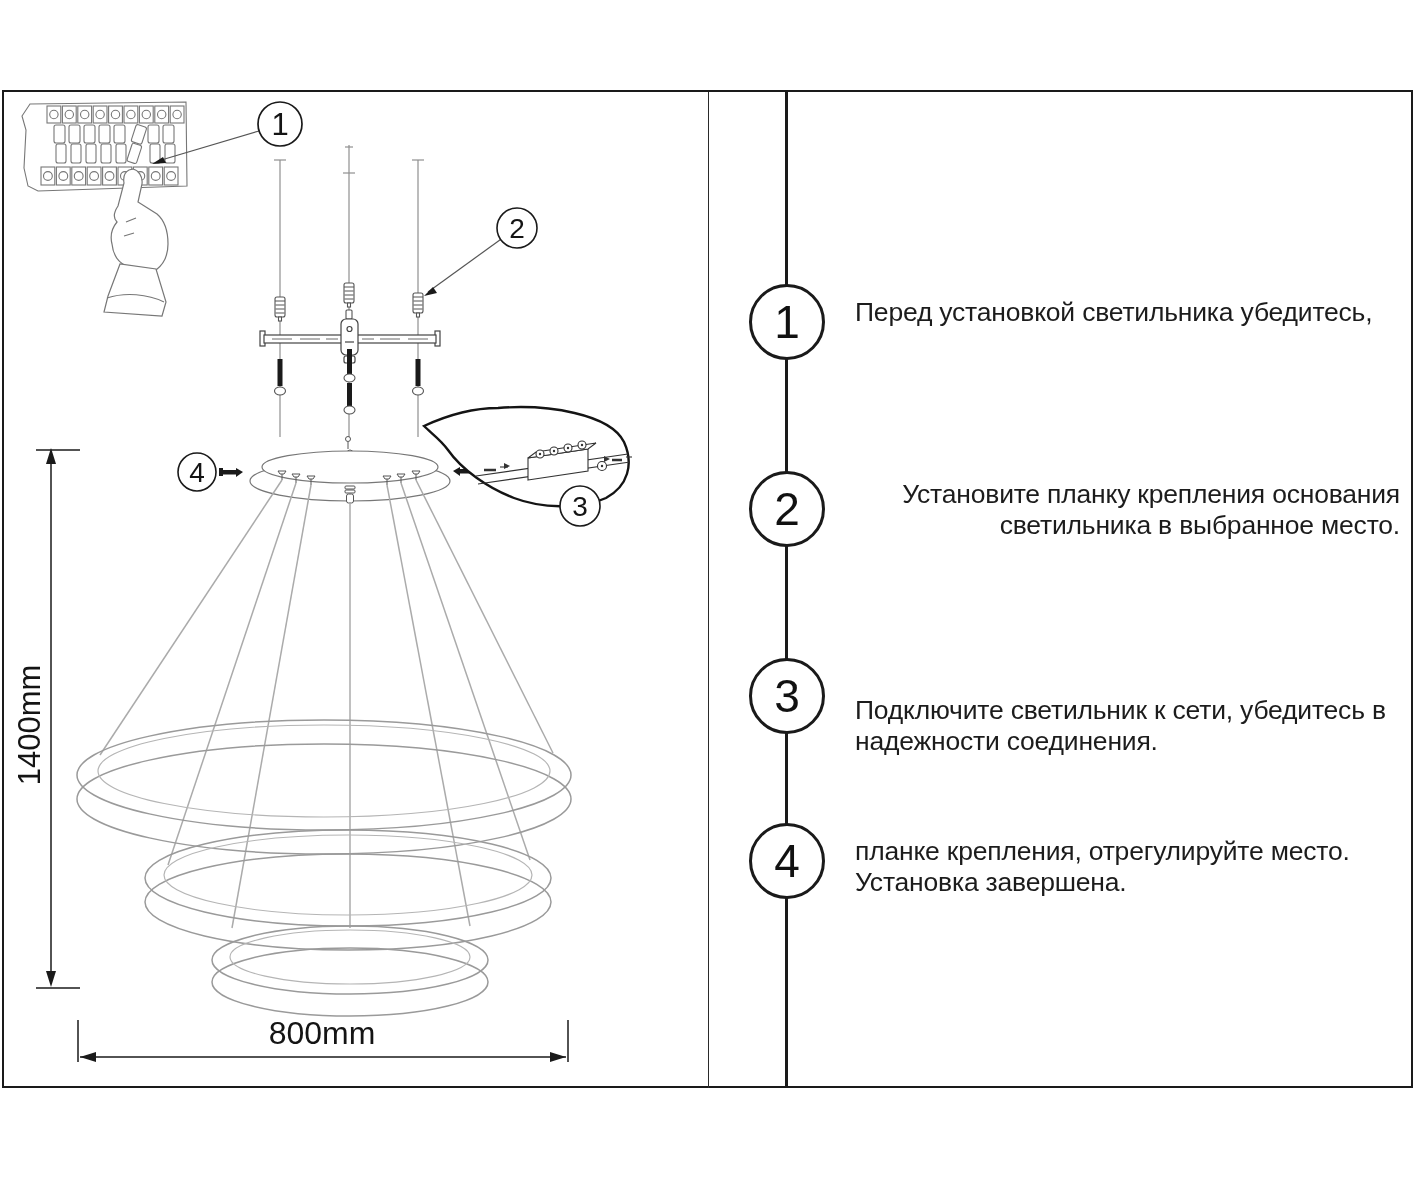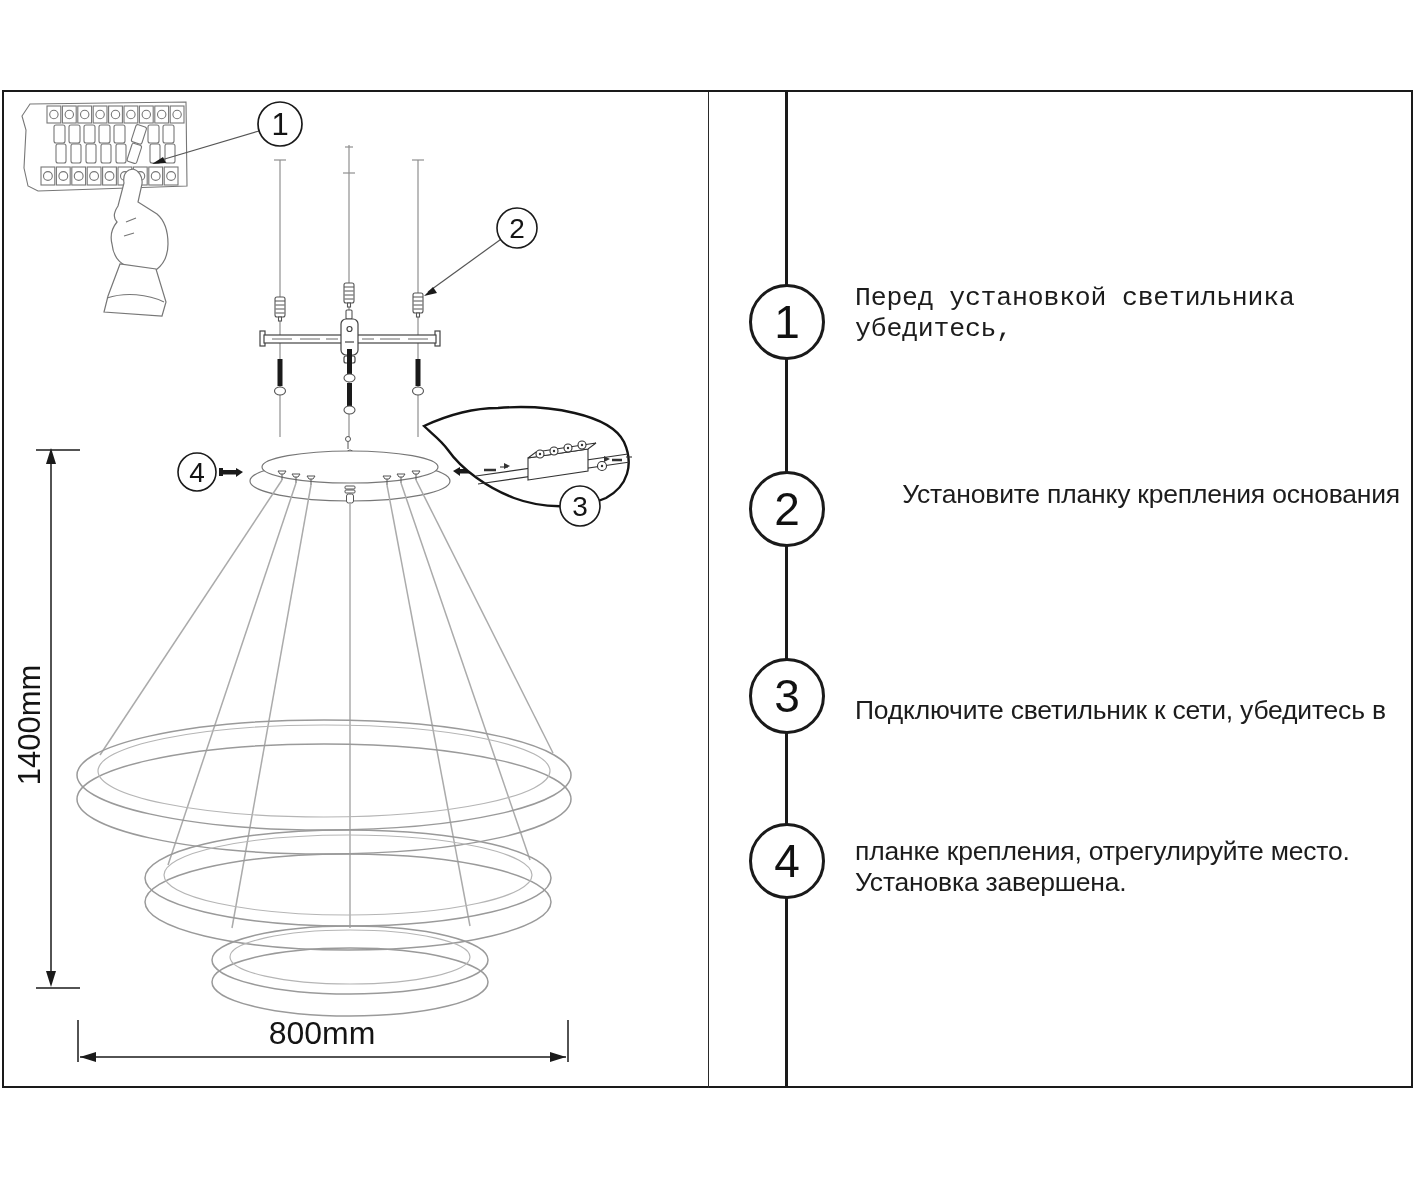--- a/index.html
+++ b/index.html
@@ -269,36 +269,38 @@
     <polygon points="566,967 550,962 550,972" fill="#1a1a1a" stroke="none"></polygon>
     <text x="322" y="954" font-size="32" text-anchor="middle" stroke="none">800mm</text>
   </g>
 </svg>
 
 <div>
 
   <div class="step-circle" style="top:284px;">
     <span>1</span>
   </div>
-  <div class="step-text" style="top:283px;font-family:Liberation Mono, monospace;">
+  <div class="step-text" style="top:297px;">
     <div>Перед установкой светильника убедитесь,</div>
   </div>
 
   <div class="step-circle" style="top:471px;">
     <span>2</span>
   </div>
   <div class="step-text" style="top:479px;text-align:right;">
     <div>Установите планку крепления основания</div>
+    <div>светильника в выбранное место.</div>
   </div>
 
   <div class="step-circle" style="top:658px;">
     <span>3</span>
   </div>
   <div class="step-text" style="top:672px;margin-top:23px;">
     <div>Подключите светильник к сети, убедитесь в</div>
+    <div>надежности соединения.</div>
   </div>
 
   <div class="step-circle" style="top:823px;">
     <span>4</span>
   </div>
   <div class="step-text" style="top:836px;">
     <div>планке крепления, отрегулируйте место.</div>
     <div>Установка завершена.</div>
   </div>
 

